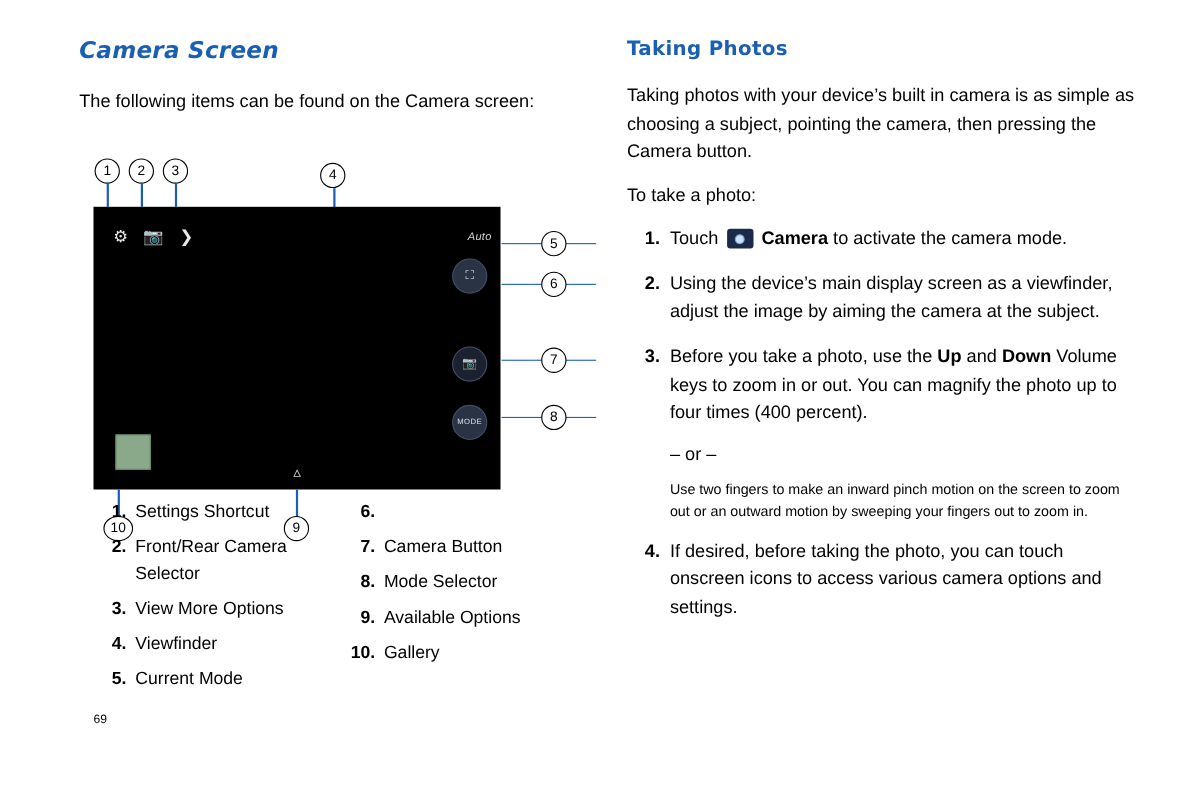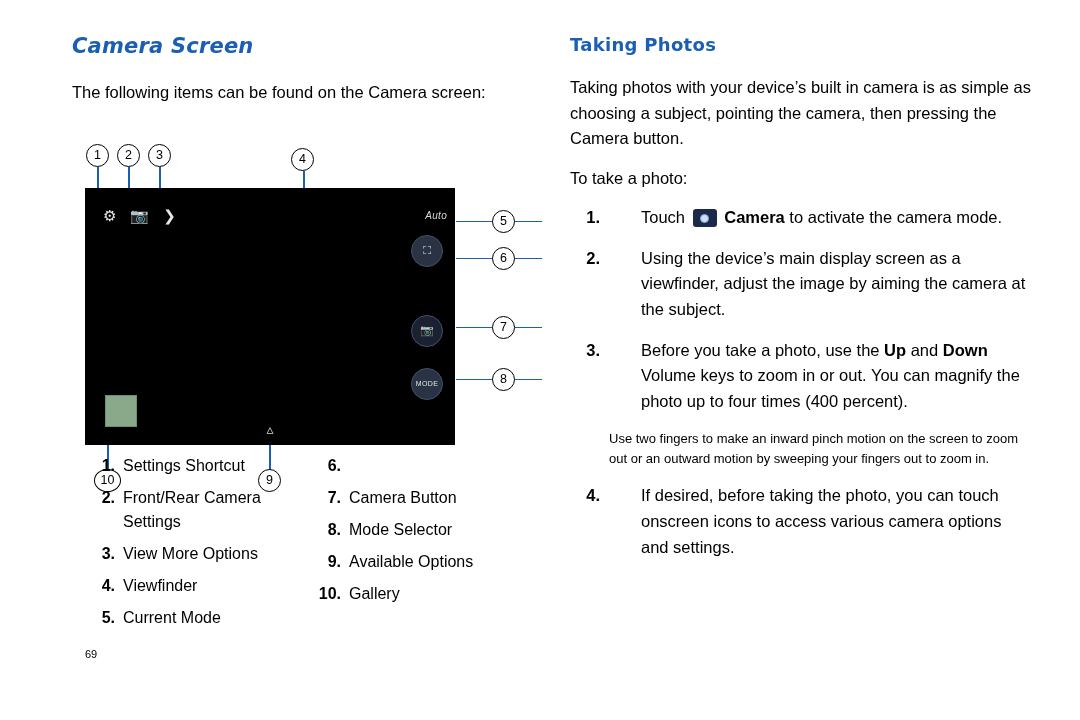--- a/index.html
+++ b/index.html
@@ -206,21 +206,20 @@
   }
   .step-num {
     font-weight: bold;
     width: 30px;
     flex: none;
     text-align: right;
     padding-right: 9px;
   }
   .step-body {
     flex: 1;
-    margin-left: 32px;
   }
   .or-line {
     margin: 12px 0 12px 39px;
     font-size: 16.5px;
   }
   .sub-para {
     margin: 0 0 14px 39px;
     font-size: 13px;
     line-height: 1.55;
   }
@@ -309,21 +308,21 @@
     </div>
 
     <div class="legend">
       <div class="legend-col">
         <div class="legend-row">
           <span class="legend-num">1.</span>
           <span class="legend-text">Settings Shortcut</span>
         </div>
         <div class="legend-row">
           <span class="legend-num">2.</span>
-          <span class="legend-text">Front/Rear Camera Settings</span>
+          <span class="legend-text">Front/Rear Camera Selector</span>
         </div>
         <div class="legend-row">
           <span class="legend-num">3.</span>
           <span class="legend-text">View More Options</span>
         </div>
         <div class="legend-row">
           <span class="legend-num">4.</span>
           <span class="legend-text">Viewfinder</span>
         </div>
         <div class="legend-row">
@@ -380,20 +379,21 @@
         <span class="step-body">Using the device’s main display screen as a viewfinder, adjust the image by aiming the camera at the subject.</span>
       </div>
 
       <div class="step">
         <span class="step-num">3.</span>
         <span class="step-body">
           <span>Before you take a photo, use the </span><b>Up</b><span> and </span><b>Down</b><span> Volume keys to zoom in or out. You can magnify the photo up to four times (400 percent).</span>
         </span>
       </div>
 
+      <div class="or-line">– or –</div>
       <div class="sub-para">Use two fingers to make an inward pinch motion on the screen to zoom out or an outward motion by sweeping your fingers out to zoom in.</div>
 
       <div class="step">
         <span class="step-num">4.</span>
         <span class="step-body">If desired, before taking the photo, you can touch onscreen icons to access various camera options and settings.</span>
       </div>
     </div>
   </div>
 </div>
 

